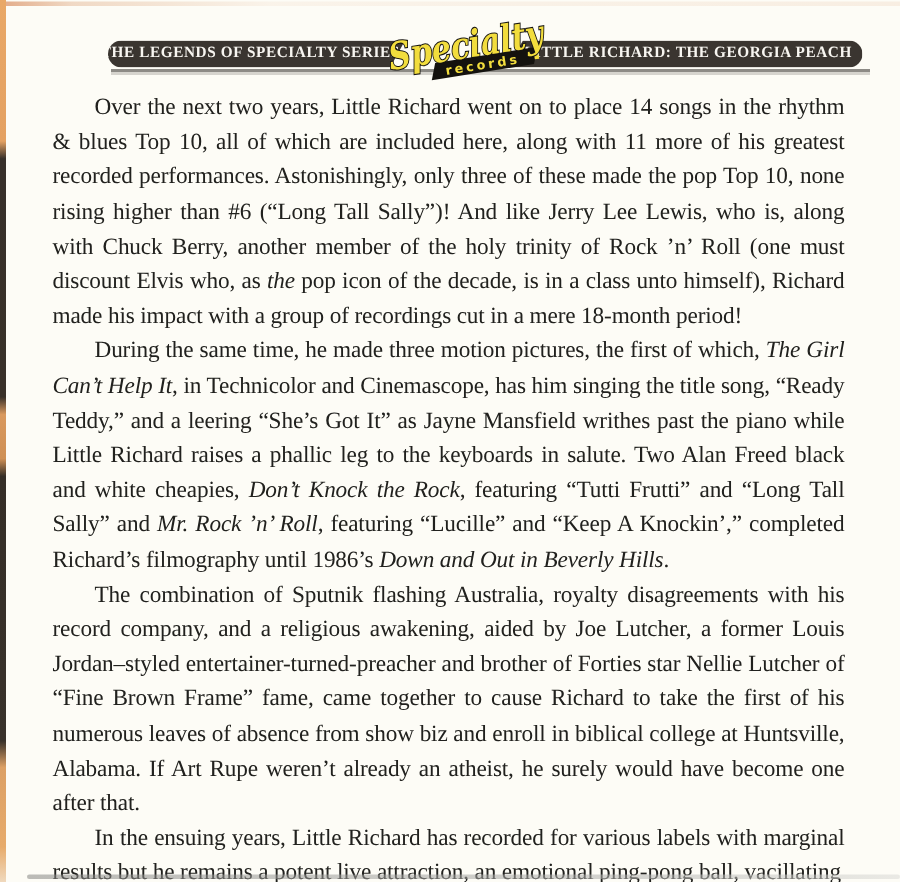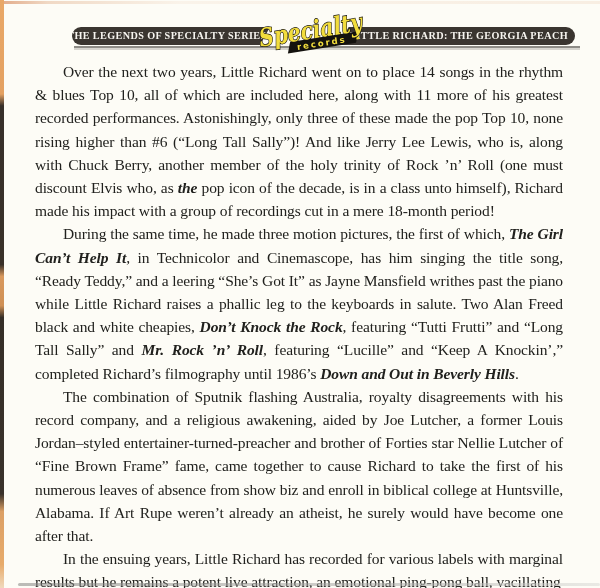--- a/index.html
+++ b/index.html
@@ -51,21 +51,21 @@
 
   
   .article {
     position:absolute; left:35px; top:60px; width:528px;
     color:#21211e;
   }
   .article p {
     margin:0; text-indent:28px; text-align:justify;
     font-size:15.5px; line-height:23.2px; letter-spacing:-.1px;
   }
-  .article .it { font-style:italic;font-weight:bold; }
+  .article .it { font-style:italic; }
 </style>
 </head>
 <body>
 
 <div class="page">
 
   <div class="edge-top"></div>
   <div class="edge-left"></div>
 
   <div class="banner-underline"></div>

